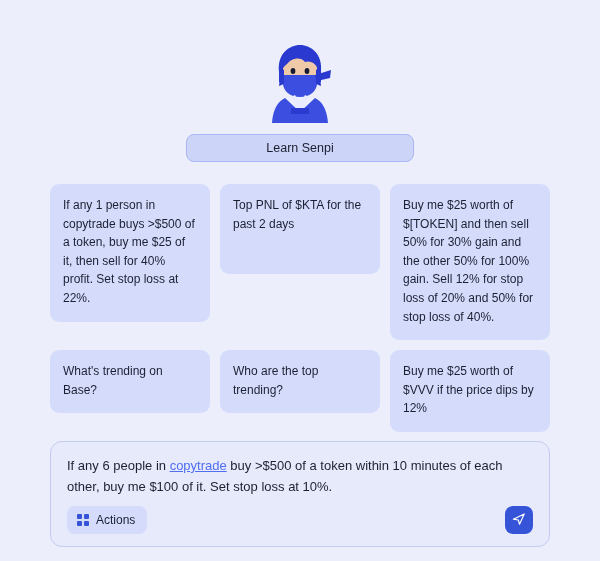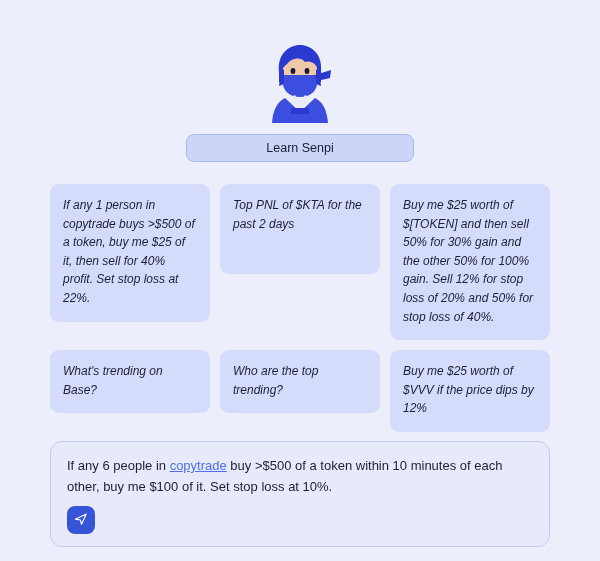--- a/index.html
+++ b/index.html
@@ -58,21 +58,20 @@
 
   
   .suggestions {
     margin: 22px auto 0 auto;
     width: 500px;
     display: grid;
     grid-template-columns: repeat(3, 1fr);
     column-gap: 10px;
     row-gap: 10px;
     align-items: start;
-    font-style: italic;
   }
   .card {
     background: #d5dcfb;
     border-radius: 9px;
     padding: 12px 13px 14px 13px;
     font-size: 12px;
     line-height: 1.55;
     color: #1c2033;
     cursor: pointer;
     box-sizing: border-box;
@@ -205,20 +204,29 @@
       <div class="card">Buy me $25 worth of $VVV if the price dips by 12%</div>
     </div>
   </div>
 
   <div class="composer-wrap">
     <div class="composer">
       <div class="composer-text" placeholder="Type a message...">
         <span>If any 6 people in </span><span class="mention">copytrade</span><span> buy &gt;$500 of a token within 10 minutes of each other, buy me $100 of it. Set stop loss at 10%.</span>
       </div>
       <div class="composer-bottom">
+        <button class="actions-btn">
+          <span class="grid-icon">
+              <i></i>
+              <i></i>
+              <i></i>
+              <i></i>
+            </span>
+          <span>Actions</span>
+        </button>
         <button class="send-btn">
           <span>
             <svg viewBox="0 0 16 16" width="14" height="14" aria-hidden="true">
               <path d="M1.5 8.2 L14 2.2 L8.6 14 L7.2 9.1 Z" fill="none" stroke="#ffffff" stroke-width="1.3" stroke-linejoin="round"></path>
             </svg>
           </span>
         </button>
       </div>
     </div>
   </div>

